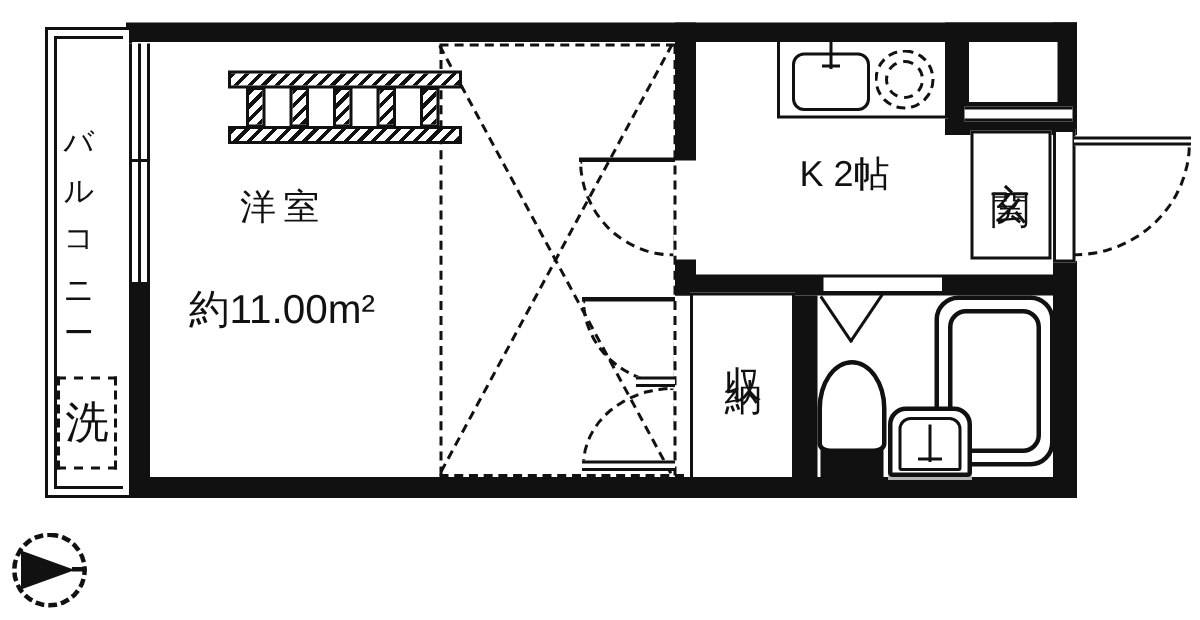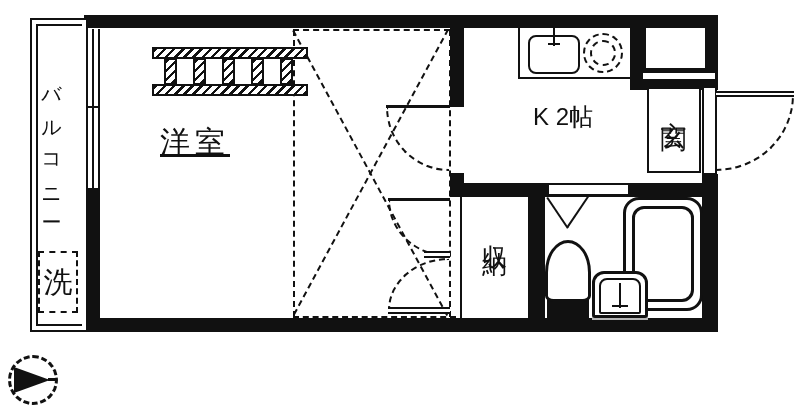--- a/index.html
+++ b/index.html
@@ -62,21 +62,22 @@
   <div class="diag" style="left:449px;top:30px;width:324px;transform:rotate(118.4deg);"></div>
 
   <div class="hatch" style="left:152px;top:47px;width:156px;height:12px;"></div>
   <div class="hatch" style="left:152px;top:84px;width:156px;height:12px;"></div>
   <div class="hatch" style="left:164px;top:58px;width:13px;height:27px;"></div>
   <div class="hatch" style="left:193px;top:58px;width:13px;height:27px;"></div>
   <div class="hatch" style="left:222px;top:58px;width:13px;height:27px;"></div>
   <div class="hatch" style="left:251px;top:58px;width:13px;height:27px;"></div>
   <div class="hatch" style="left:280px;top:58px;width:13px;height:27px;"></div>
 
-  <div class="lbl" style="left:160px;top:127px;font-size:30px;letter-spacing:5px;text-decoration:underline;">洋室</div>
+  <div class="lbl" style="left:160px;top:127px;font-size:24px;letter-spacing:5px;">洋室</div>
+  <div class="lbl" style="left:126px;top:193px;font-size:27px;">約11.00m²</div>
 
   <div class="solidline" style="left:386px;top:105px;width:64px;height:3px;"></div>
   <div class="arc arc-bl" style="left:386px;top:107px;width:63px;height:64px;"></div>
 
   <div class="solidline" style="left:388px;top:198px;width:62px;height:3px;"></div>
   <div class="arc arc-bl" style="left:388px;top:200px;width:61px;height:57px;"></div>
   <div class="dline" style="left:424px;top:251px;width:26px;height:7px;"></div>
   <div class="arc arc-tl" style="left:388px;top:258px;width:61px;height:52px;"></div>
   <div class="dline" style="left:388px;top:307px;width:62px;height:7px;"></div>
 

